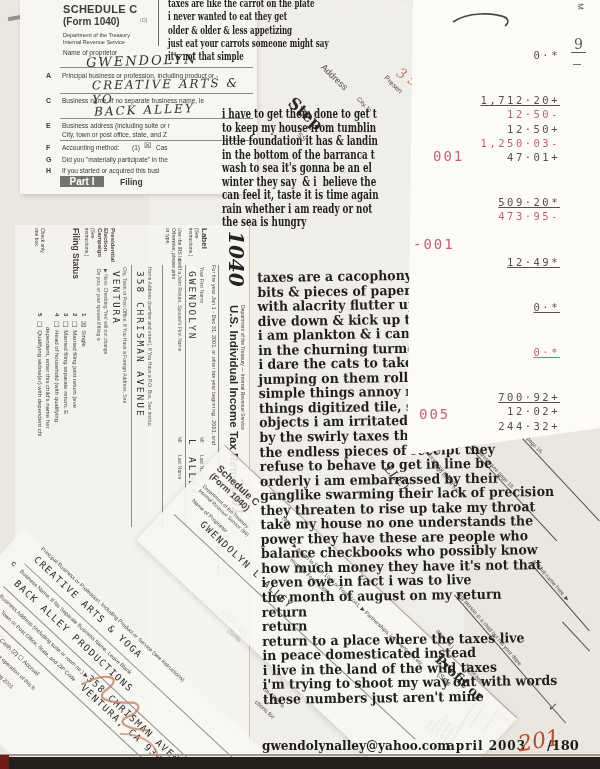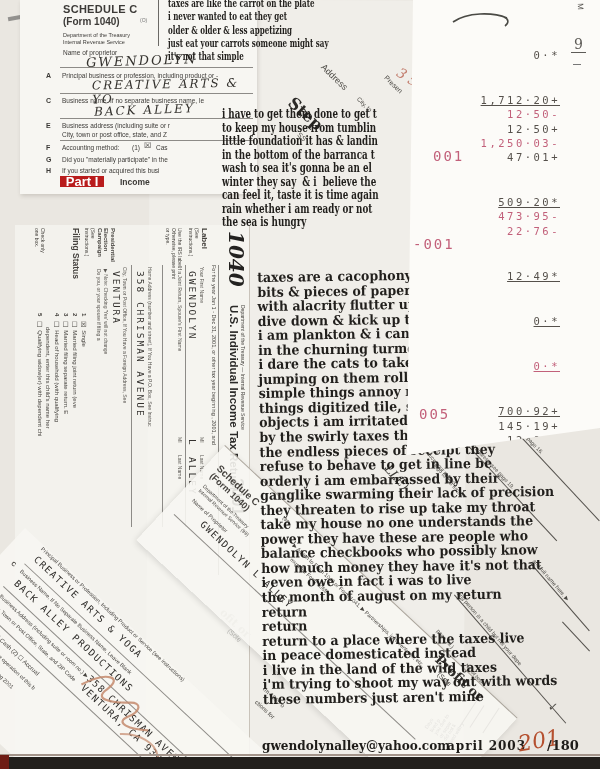--- a/index.html
+++ b/index.html
@@ -21,22 +21,22 @@
   .sc-d2{left:43px;top:39px;font-size:5.5px;}
   .sc-nl{left:43px;top:49px;}
   .sc-rl{font-weight:bold;font-size:7px;}
   .sc-lbl{font-size:6.5px;}
   .rule{border-bottom:1px solid #8d8b87;}
   .hand{font-family:"DejaVu Serif",serif;font-style:italic;color:#34322e;letter-spacing:2px;}
   .sc-hname{left:66px;top:53px;font-size:13px;transform:rotate(-2deg);}
   .sc-ha{left:72px;top:77px;font-size:12px;transform:rotate(-1deg);}
   .sc-hc{left:74px;top:103px;font-size:12px;transform:rotate(-2deg);}
   .sc-box{display:inline-block;font-size:8px;}
-  .partbox{left:40px;top:176px;width:44px;height:11px;background:#b91c1c;color:#fff;
-           font-weight:bold;font-size:13px;text-align:center;line-height:11px;}
+  .partbox{left:40px;top:176px;width:44px;height:11px;background:#737373;color:#fff;
+           font-weight:bold;font-size:10px;text-align:center;line-height:11px;}
   .sc-inc{left:100px;top:177px;font-weight:bold;font-size:8.5px;}
 
   
   .f1040{left:-140px;top:380px;width:545px;height:235px;transform:rotate(90deg);
          background:rgba(248,247,243,.65);border-top:1px solid #c9c3ba;z-index:1;
          color:#45423e;font-size:5.5px;}
   .f-no{left:6px;top:1px;font-family:"DejaVu Serif",serif;font-style:italic;font-weight:bold;font-size:20px;color:#232220;}
   .f-dept{left:80px;top:3px;font-size:5px;width:220px;}
   .f-title{left:80px;top:9px;font-weight:bold;font-size:11.5px;color:#2b2a28;}
   .f-year{left:253px;top:2px;font-weight:bold;font-size:17px;color:#232220;}
@@ -281,21 +281,21 @@
     <div class="sc-rl" style="left:26px;top:144px;">F</div>
     <div class="sc-lbl" style="left:42px;top:144px;">Accounting method:</div>
     <div class="sc-lbl" style="left:112px;top:144px;">(1)</div>
     <div class="sc-box" style="left:124px;top:141px;">☒</div>
     <div class="sc-lbl" style="left:136px;top:144px;">Cas</div>
     <div class="sc-rl" style="left:26px;top:156px;">G</div>
     <div class="sc-lbl" style="left:42px;top:156px;">Did you "materially participate" in the</div>
     <div class="sc-rl" style="left:26px;top:167px;">H</div>
     <div class="sc-lbl" style="left:42px;top:167px;">If you started or acquired this busi</div>
     <div class="partbox">Part I</div>
-    <div class="sc-inc">Income</div>
+    <div class="sc-inc">Filing</div>
   </div>
 
   <div class="scA">
     <div class="sa-t1">Schedule C</div>
     <div class="sa-t2">(Form 1040)</div>
     <div class="sa-99">(99)</div>
     <div class="sa-at1">▶ Attach to Form 1040 or Form 1041.   ▶ Partnerships, joint ventures, etc.,</div>
     <div class="sa-at2">must file Form 1065 o</div>
     <div class="sa-prof">Profit or</div>
     <div class="sa-sole">(Sole</div>
@@ -351,27 +351,26 @@
   <div class="tape">
     <div class="tape-rows">
         <div>0·*</div>
         <div class="gap">1,712·20+</div>
         <div class="red">12·50-</div>
         <div>12·50+</div>
         <div class="red">1,250·03-</div>
         <div>47·01+</div>
         <div class="gap">509·20*</div>
         <div class="red">473·95-</div>
-        <div class="red">22·76-</div>
         <div class="gap">12·49*</div>
         <div class="gap">0·*</div>
         <div class="gap red">0·*</div>
         <div class="gap">700·92+</div>
-        <div>145·19+</div>
         <div>12·02+</div>
+        <div>244·32+</div>
         <div class="gap">4,400·00*</div>
       </div>
     <div class="counter c0">001</div>
     <div class="counter c1">-001</div>
     <div class="counter c2">005</div>
     <div class="hand9">9</div>
     <div class="handM">M</div>
     <div class="hdash"></div>
     <svg class="hcurve" width="64" height="18" viewBox="0 0 64 18">
       <path d="M2,12 C16,2 42,2 56,8 M53,7 c5,2 5,6 1,9" stroke="#4a4a45" stroke-width="1.6" fill="none"></path>

